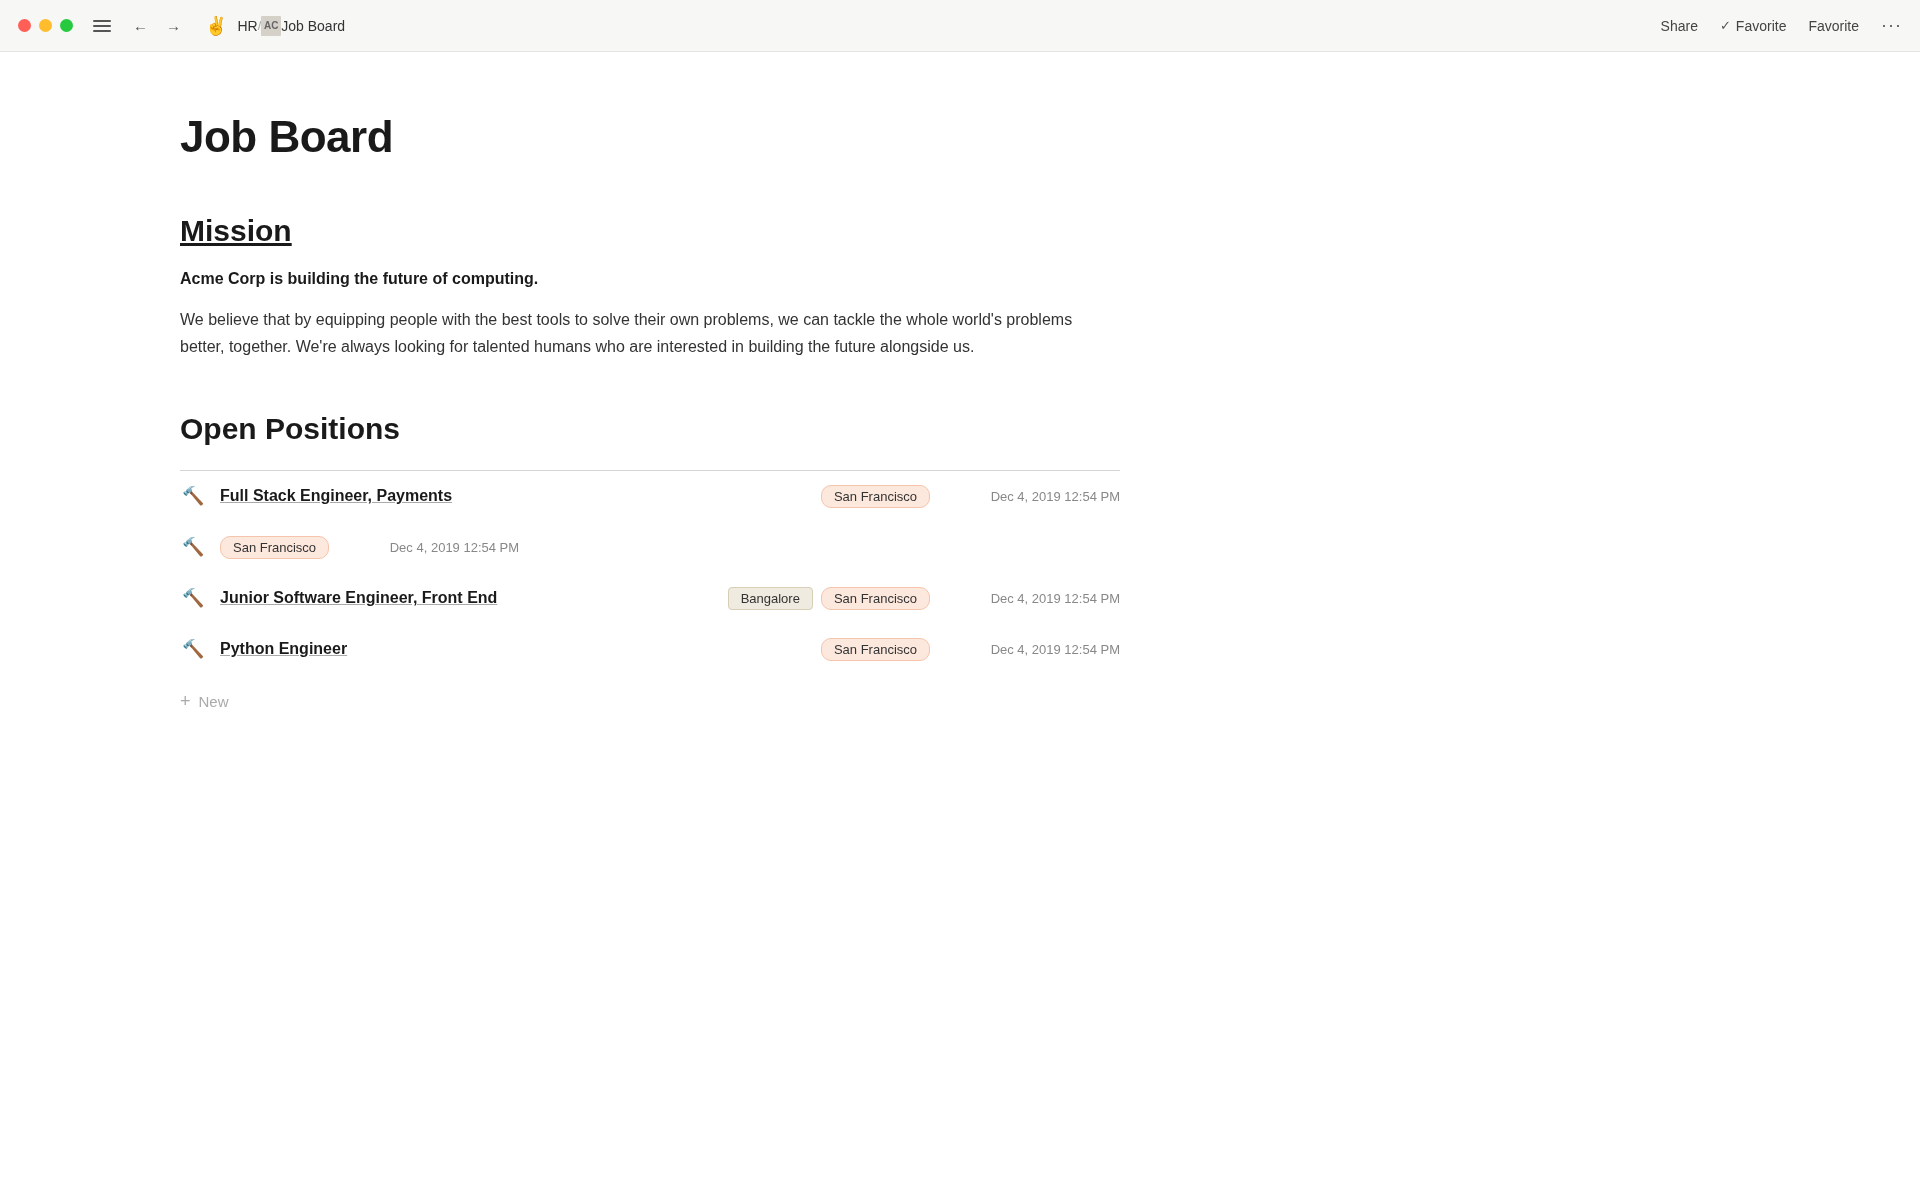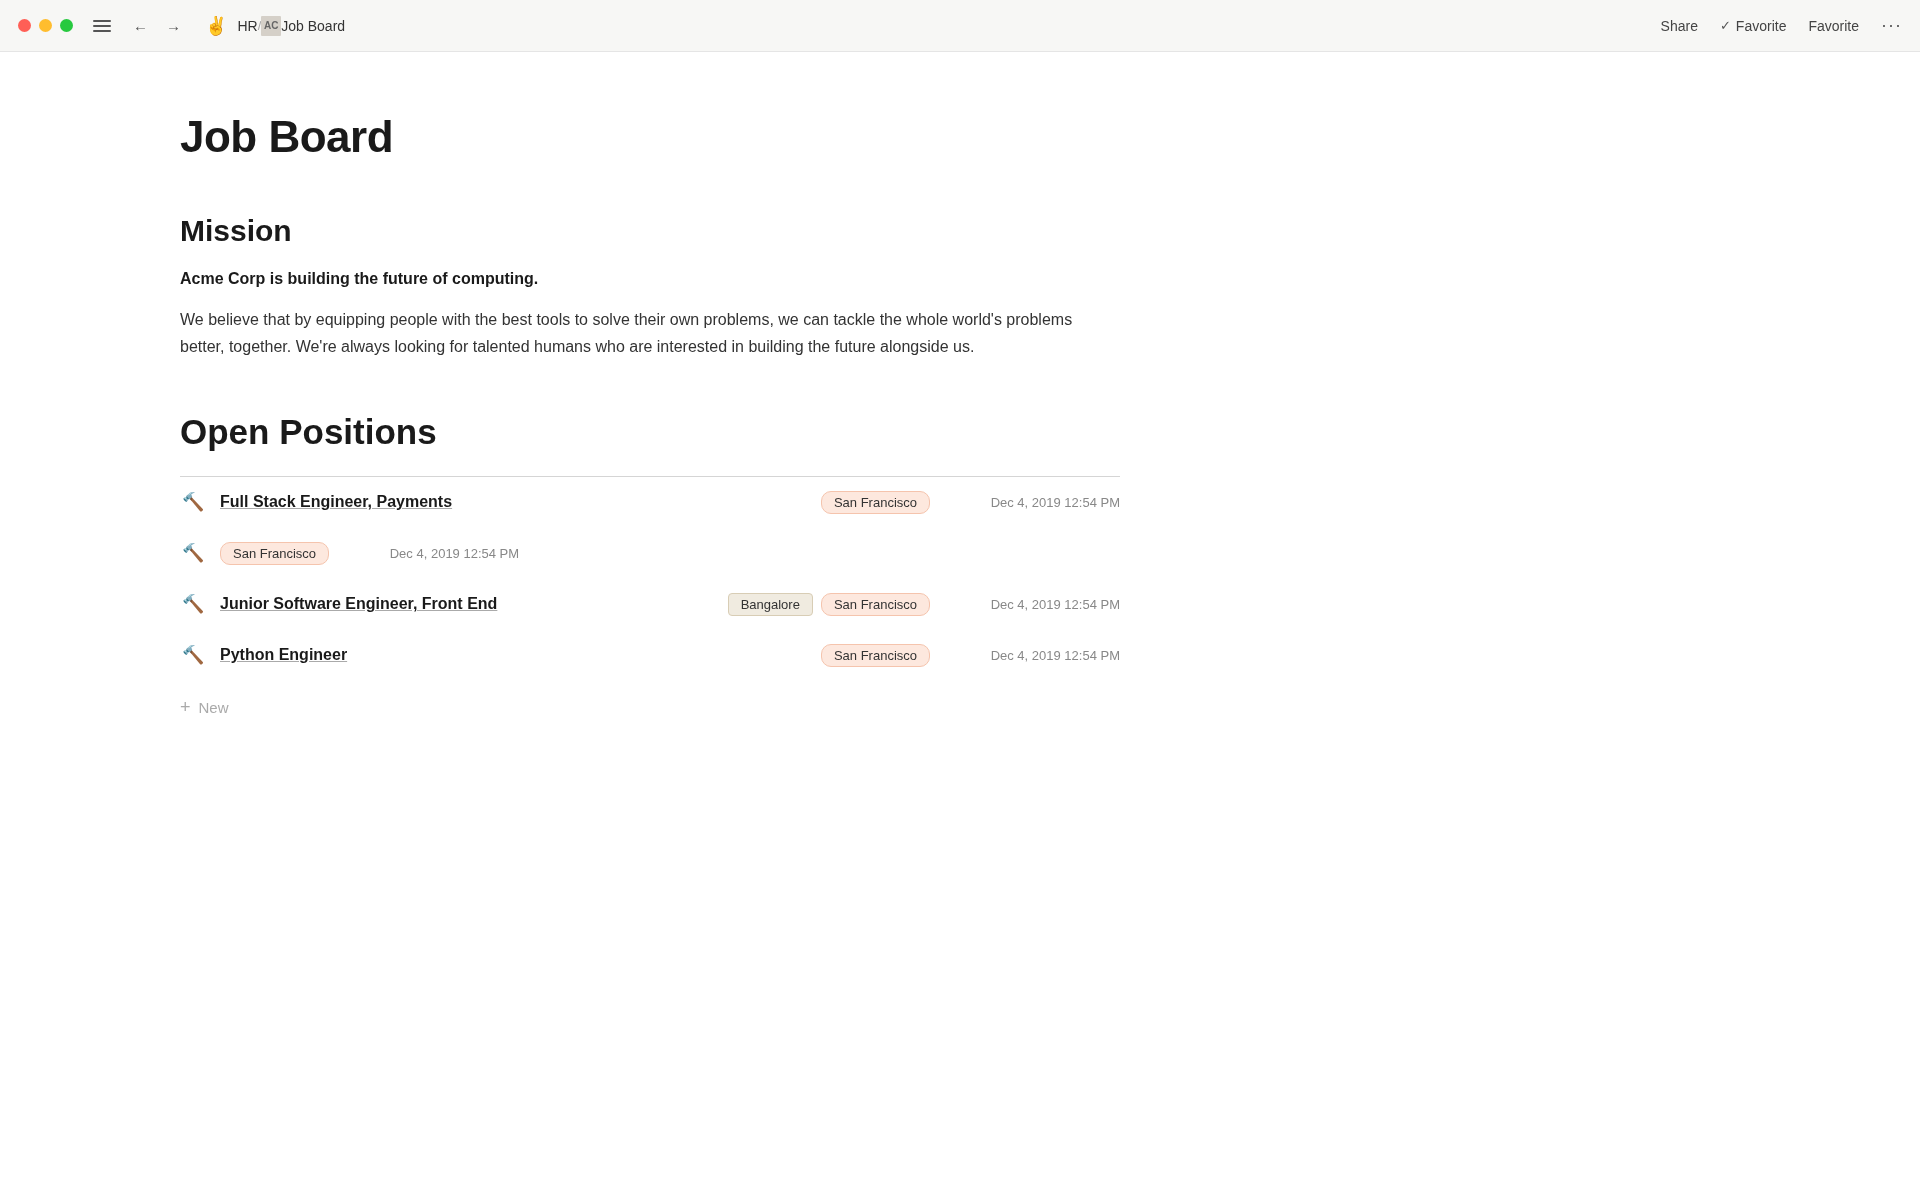--- a/index.html
+++ b/index.html
@@ -157,40 +157,41 @@
       color: #1a1a1a;
       margin-bottom: 52px;
       letter-spacing: -0.5px;
     }
 
     .section-title {
       font-size: 30px;
       font-weight: 700;
       color: #1a1a1a;
       margin-bottom: 18px;
+      text-decoration: underline;
     }
 
     .mission-bold {
       font-size: 16px;
       font-weight: 700;
       color: #1a1a1a;
       margin-bottom: 14px;
       line-height: 1.6;
     }
 
     .mission-text {
       font-size: 16px;
       color: #333;
       line-height: 1.7;
       margin-bottom: 52px;
       max-width: 980px;
     }
 
     .open-positions-title {
-      font-size: 35px;
+      font-size: 30px;
       font-weight: 700;
       color: #1a1a1a;
       margin-bottom: 24px;
     }
 
     .category-title {
       font-size: 18px;
       font-weight: 700;
       color: #1a1a1a;
       margin-bottom: 0;

